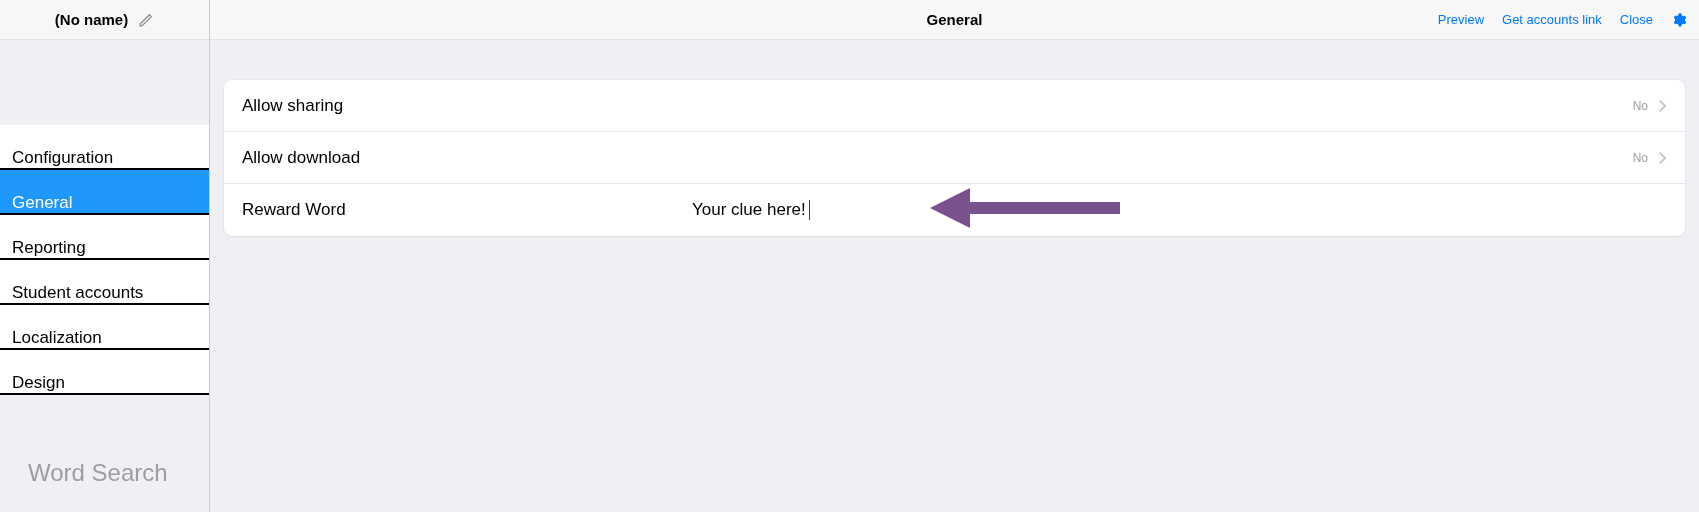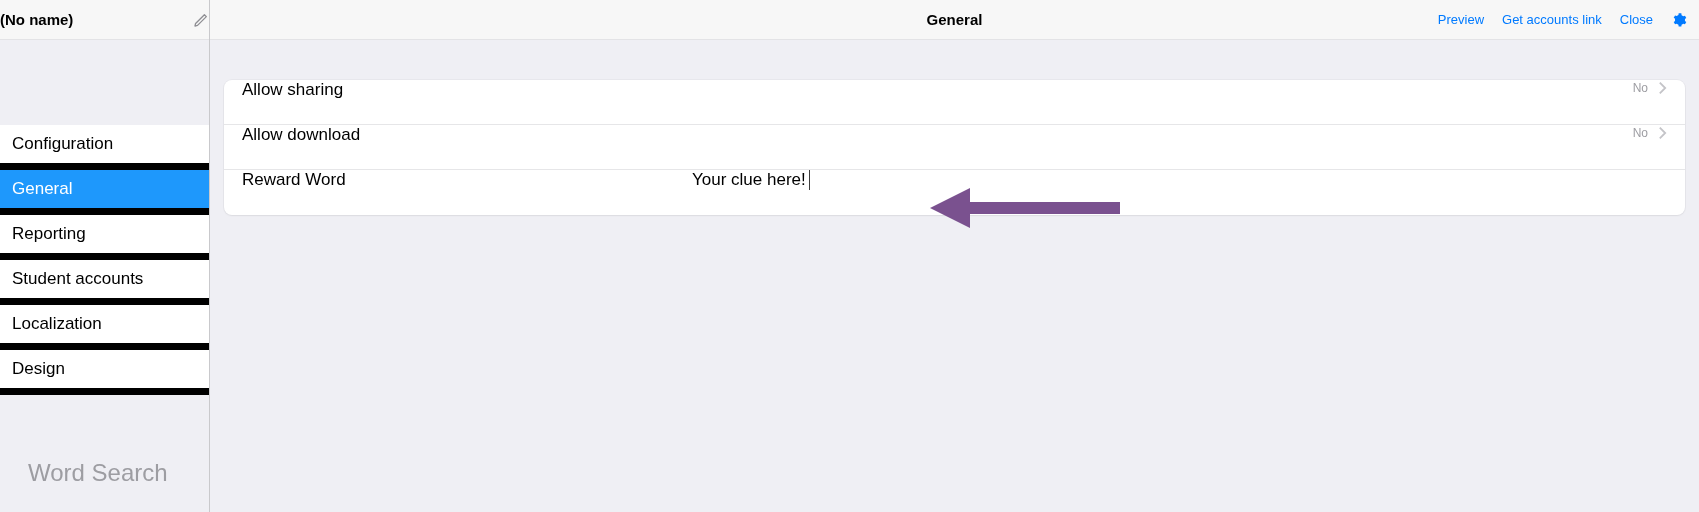--- a/index.html
+++ b/index.html
@@ -2,39 +2,39 @@
 <html><head>
   <meta charset="utf-8">
   <style>
     * { margin:0; padding:0; box-sizing:border-box; font-family:-apple-system, "Helvetica Neue", Helvetica, Arial, sans-serif; }
     html,body { width:1699px; height:512px; background:#efeff4; color:#000; overflow:hidden; }
 
     .wrap { display:flex; height:100%; }
 
     
     .sidebar { width:210px; flex:0 0 210px; border-right:1px solid #c9c9cc; display:flex; flex-direction:column; background:#efeff4;}
-    .sb-head { height:40px; background:#f7f7f7; border-bottom:1px solid #e3e3e6; display:flex; align-items:center; justify-content:space-between; gap:10px; }
+    .sb-head { height:40px; background:#f7f7f7; border-bottom:1px solid #e3e3e6; display:flex; align-items:center; justify-content:center; gap:10px; }
     .sb-title { font-size:15px; font-weight:600;}
     .pencil { width:16px; height:16px; stroke:#8f8f94; fill:none; }
     .sb-gap { height:85px; }
-    .sb-item { height:45px; display:flex; align-items:center; padding:0 12px; font-size:17px; background:#fff; border-bottom:7px solid #000000; cursor:pointer; }
+    .sb-item { height:45px; display:flex; align-items:flex-end; padding:0 12px; font-size:17px; background:#fff; border-bottom:2px solid #000000; cursor:pointer; }
     .sb-item.active { background:#1e98fc; color:#fff; }
     .sb-footer { margin-top:auto; padding:25px 28px; font-size:24px; color:#9d9da2; }
 
     
     .main { flex:1; display:flex; flex-direction:column; }
     .topbar { height:40px; background:#f7f7f7; border-bottom:1px solid #e3e3e6; display:flex; align-items:center; position:relative; padding:0 12px; }
     .tb-title { position:absolute; left:50%; transform:translateX(-50%); font-size:15px; font-weight:700; }
     .tb-links { margin-left:auto; display:flex; align-items:center; gap:18px; font-size:13px; }
     .tb-link { color:#007aff; cursor:pointer; }
     .gear { width:16px; height:16px; fill:#007aff; }
 
     .content { flex:1; padding:40px 14px 0 14px; }
     .card { background:#fff; border-radius:8px; box-shadow:0 0 0 1px rgba(0,0,0,0.03), 0 1px 2px rgba(0,0,0,.05); padding:0 0 0 0; }
-    .row { display:flex; align-items:flex-start; height:45px; padding:0 18px; border-bottom:1px solid #e6e6e8; font-size:17px; cursor:pointer; }
+    .row { display:flex; align-items:center; height:52px; padding:0 18px; border-bottom:1px solid #e6e6e8; font-size:17px; cursor:pointer; }
     .row:last-child { border-bottom:none; }
     .row .label { flex:0 0 450px; }
     .row .value { margin-left:auto; color:#9d9da2; font-size:12px; display:flex; align-items:center; gap:10px;}
     .chev { width:9px; height:16px; }
     .chev polyline { fill:none; stroke:#c4c4c8; stroke-width:2; }
     .row .input-wrap { flex:1; display:flex; align-items:center; }
     .caret { width:1px; height:20px; background:#3c3c3c; margin-left:3px; }
 
     .arrow-anno { position:absolute; }
     .arrow-anno svg { display:block; }

